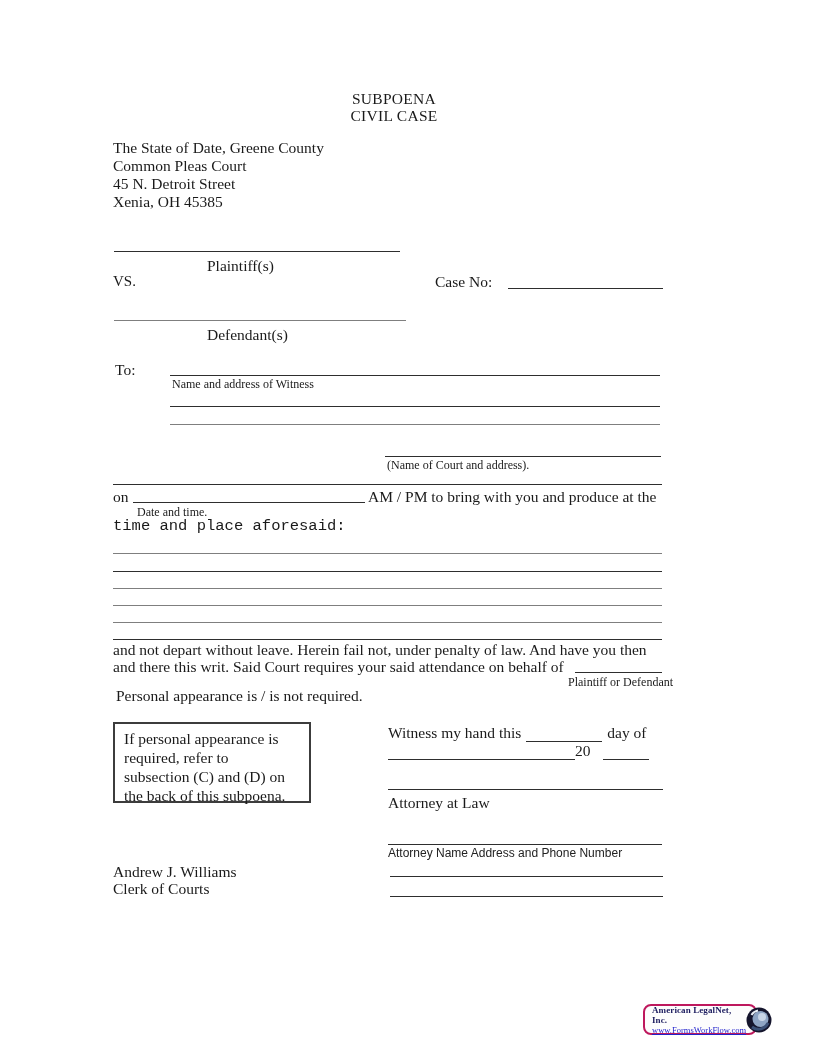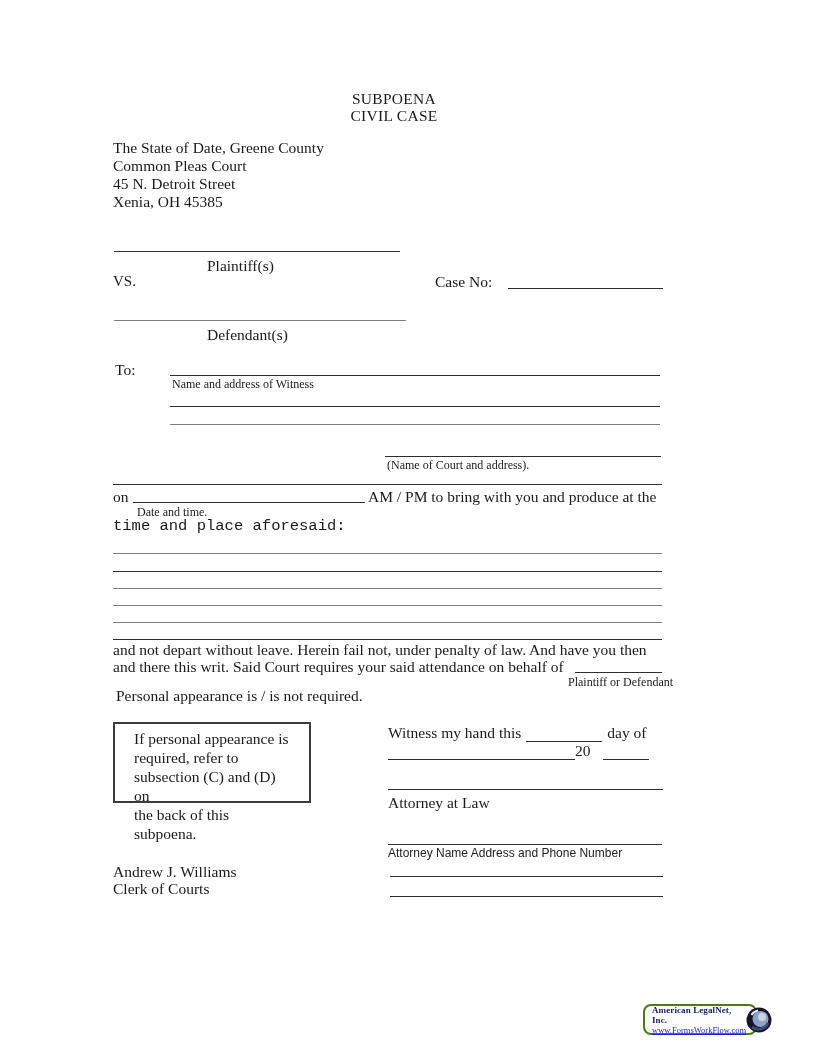--- a/index.html
+++ b/index.html
@@ -13,26 +13,26 @@
   .courtblock div { line-height:18px; }
   
   .fl { position:absolute; height:0; border-bottom:1px solid #2e2e2e; }
   .fl.g { border-bottom-color:#7f7f7f; }
   .cap { font-size:12px; }
   .cap-sans { font-family:"Liberation Sans", sans-serif; font-size:12px; color:#222; }
   
   .ilu { display:inline-block; height:15px; border-bottom:1px solid #2e2e2e; vertical-align:bottom; }
   .noticebox {
     position:absolute; left:113px; top:722px; width:198px; height:81px;
-    border:2px solid #3c3c3c; padding:5px 19px; line-height:19px; font-size:15.5px;
+    border:2px solid #3c3c3c; padding:5px 9px; line-height:19px; font-size:15.5px;
   }
   .wrow { position:absolute; white-space:nowrap; }
   .brand {
     position:absolute; left:643px; top:1004px; width:114px; height:31px;
-    border:2px solid #4d7c0f; border-radius:8px; background:#fdfdfd;
+    border:2px solid #be185d; border-radius:8px; background:#fdfdfd;
     display:flex; align-items:center; padding:1px 2px 1px 7px;
   }
   .brand-text { display:flex; flex-direction:column; justify-content:center; flex:1; }
   .brand-co { font-size:9px; font-weight:bold; line-height:10px; letter-spacing:.1px; }
   .brand-url { font-size:8.5px; line-height:10px; text-decoration:underline; cursor:pointer; }
   .brand-icon { width:26px; height:26px; flex:0 0 auto; }
 </style>
 </head>
 <body>
 

